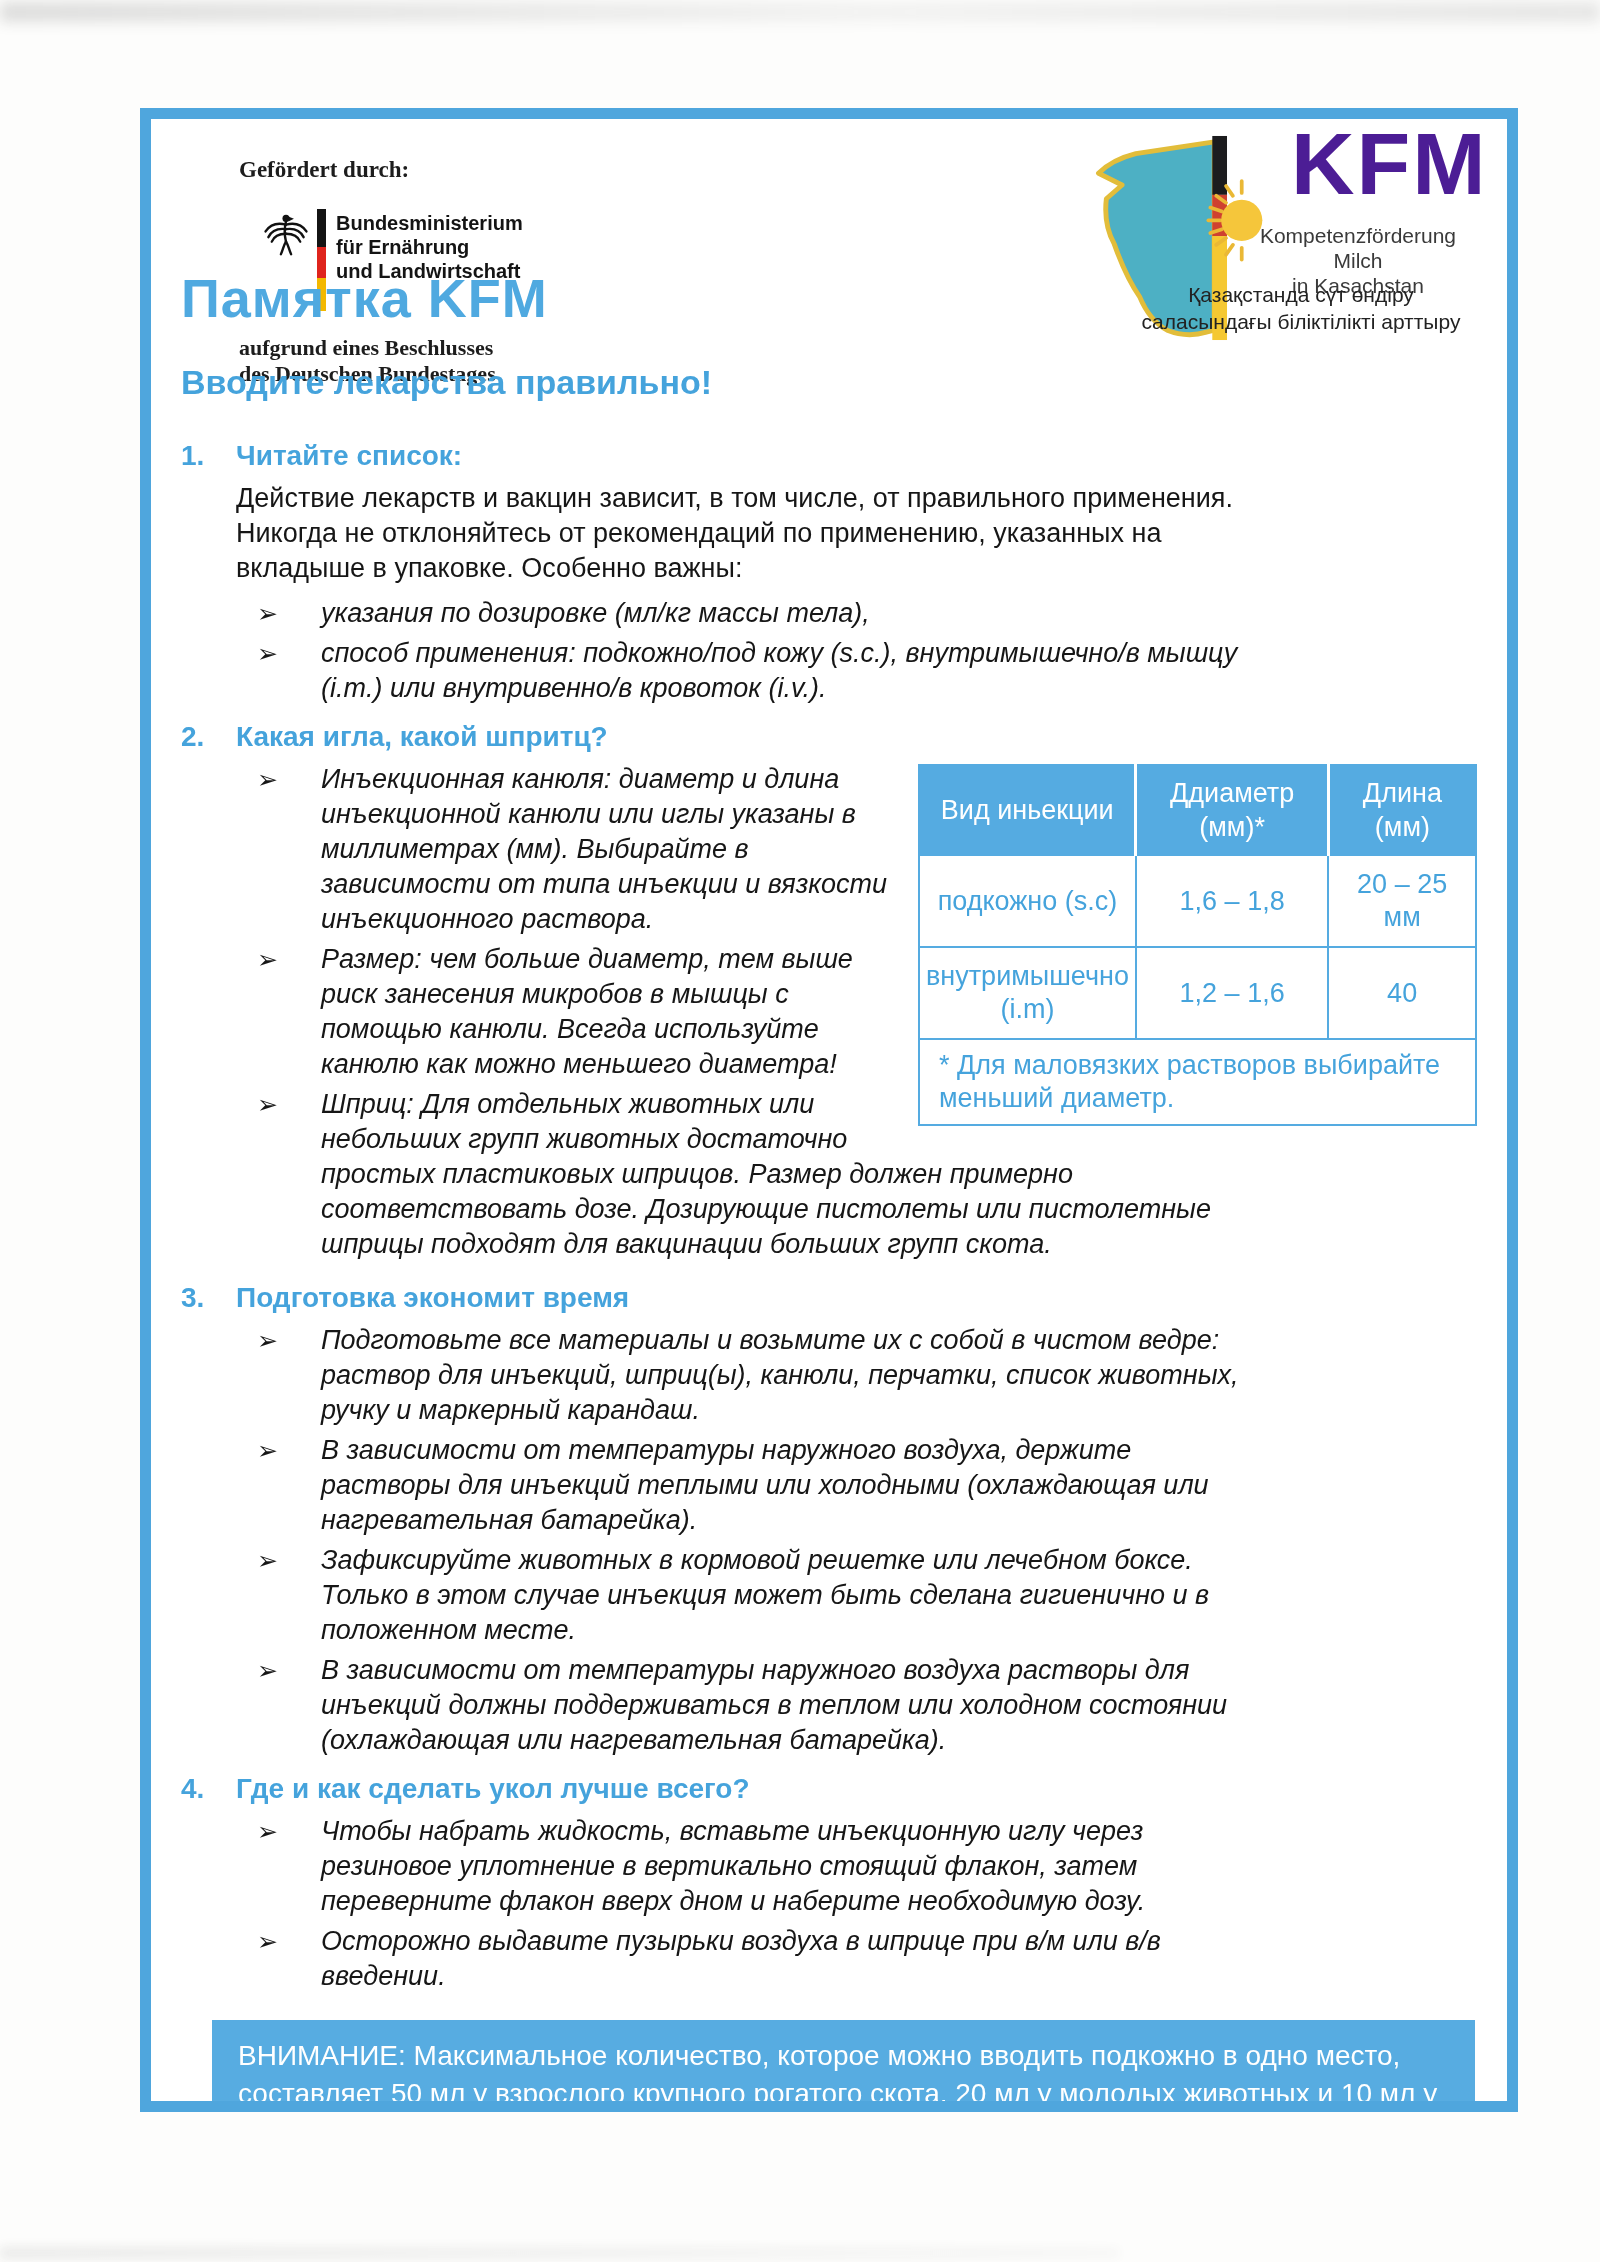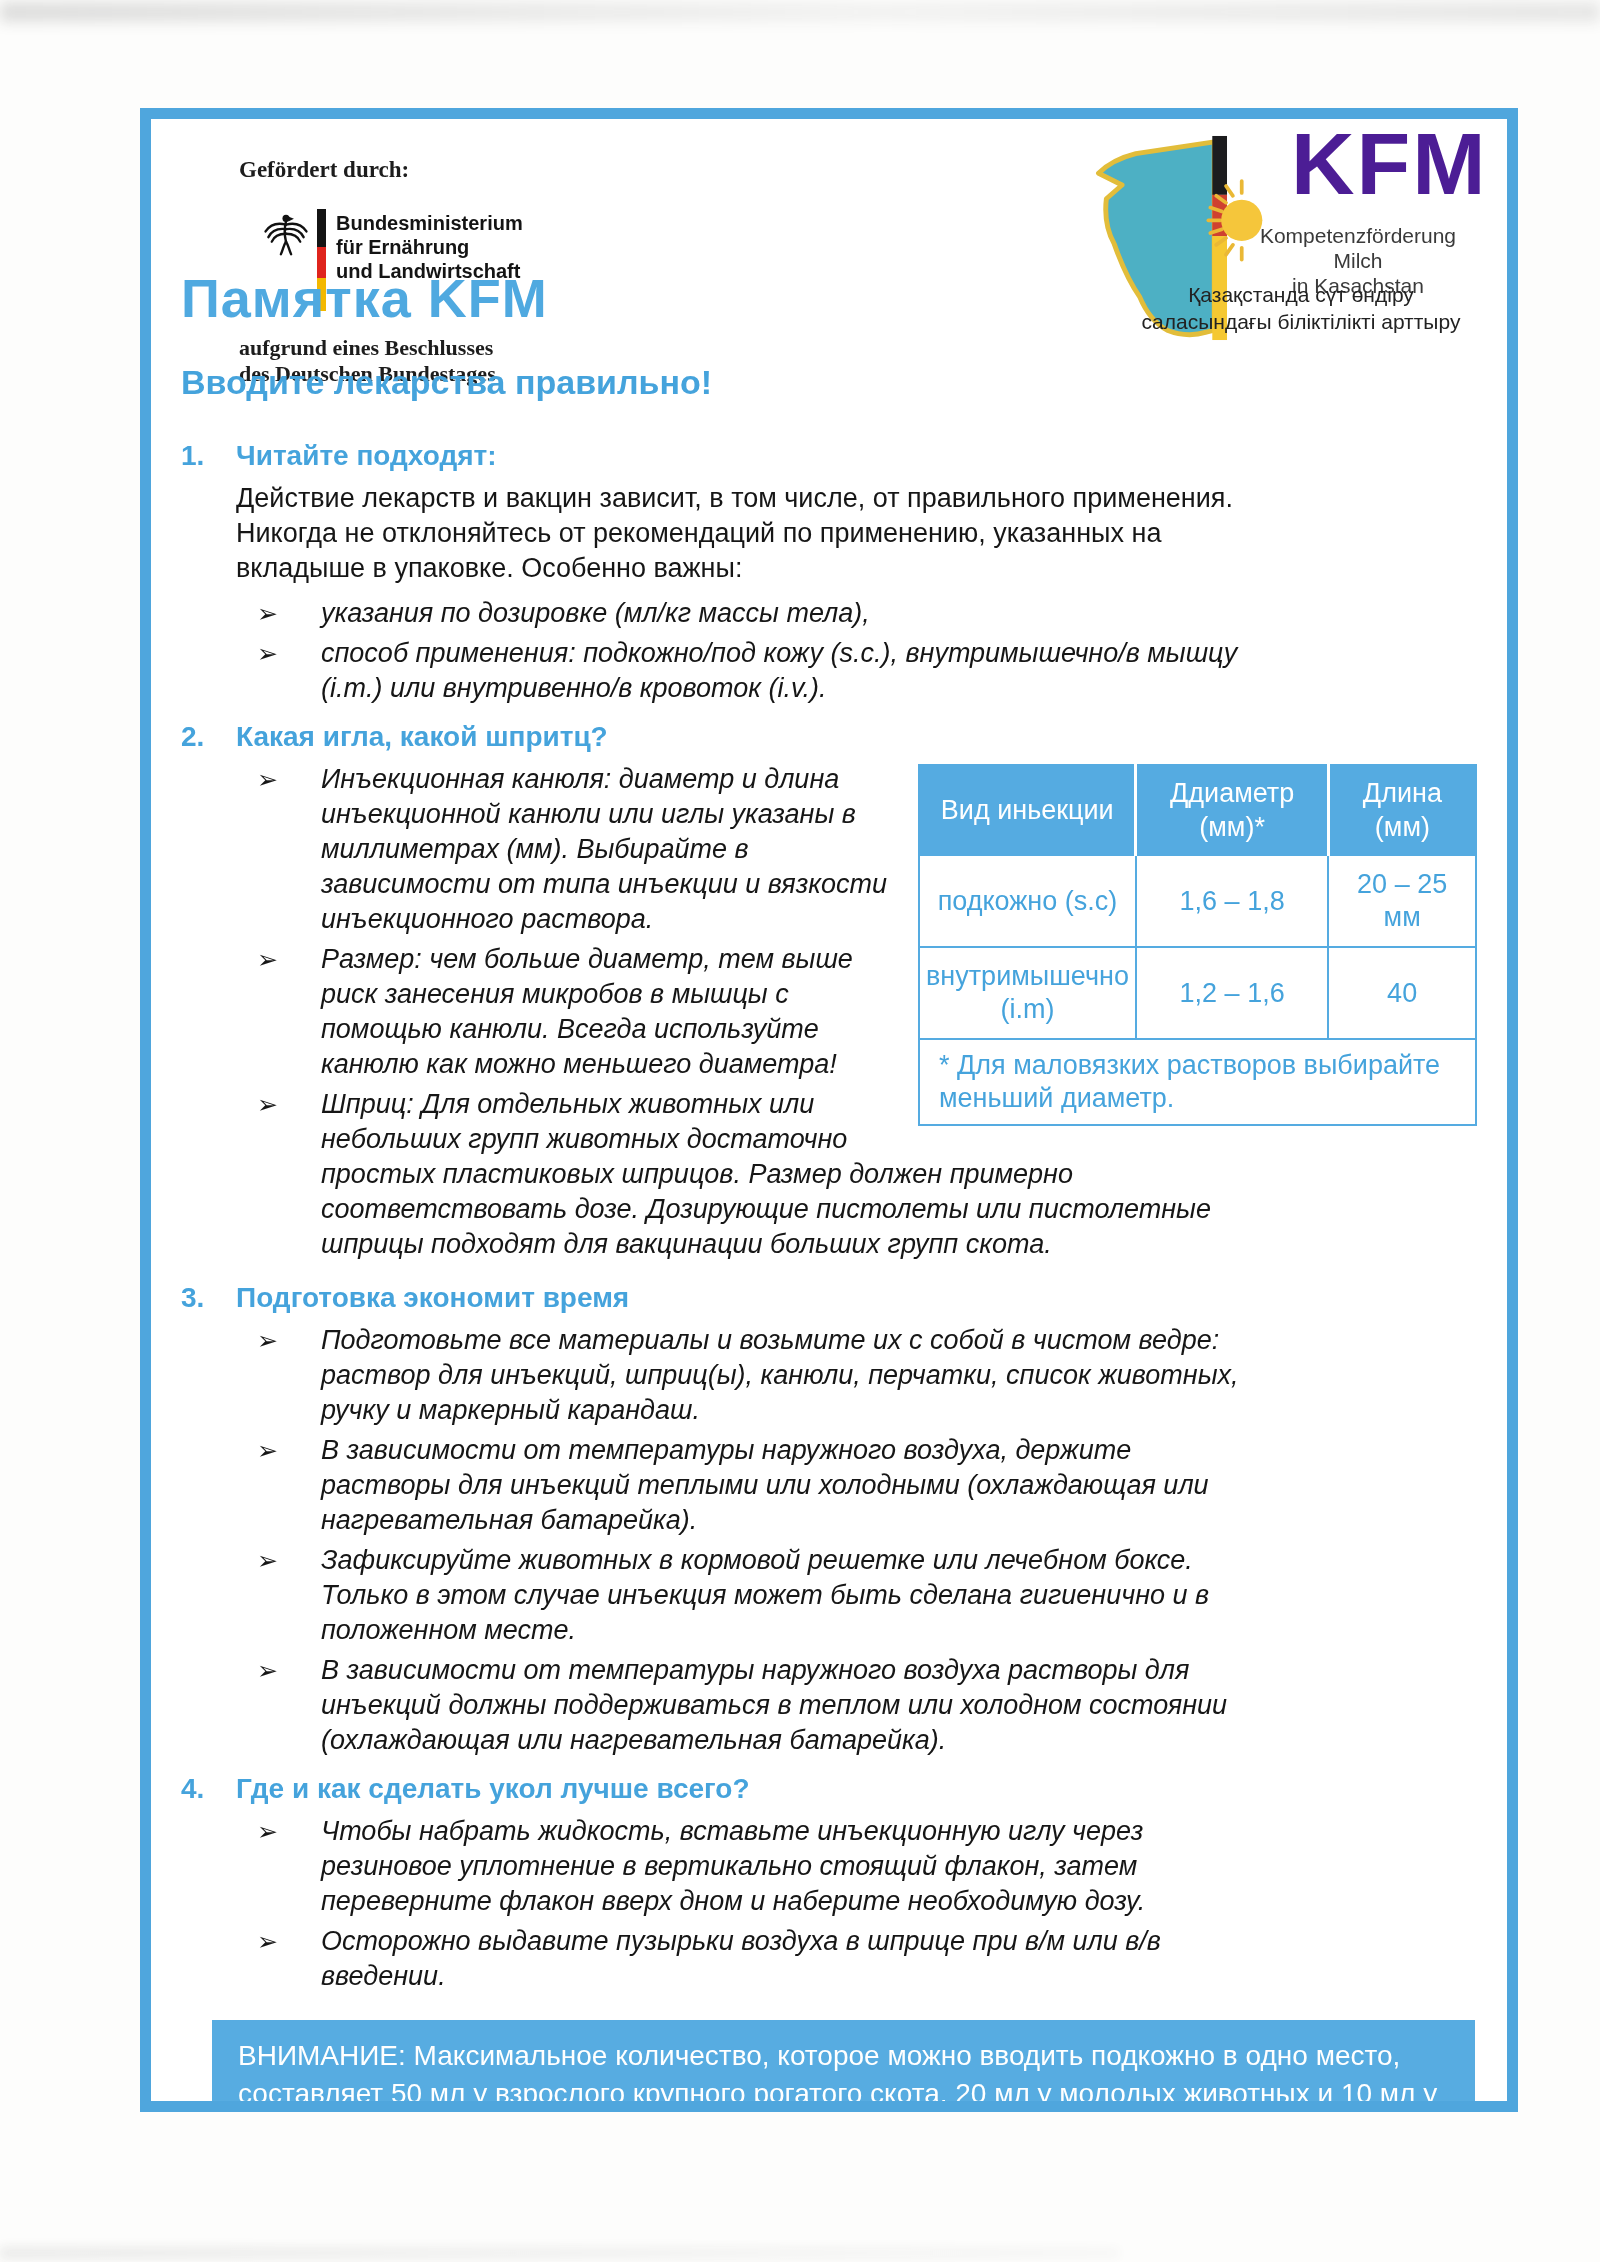--- a/index.html
+++ b/index.html
@@ -140,21 +140,21 @@
 
       <div>Қазақстанда сүт өндіру</div>
           <div>саласындағы біліктілікті арттыру</div>
         </div>
     </div>
   </div>
 
   <div class="section">
     <div class="sec-head">
       <span class="sec-num">1.</span>
-      <span>Читайте подходят:</span>
+      <span>Читайте список:</span>
     </div>
     <div class="sec-body">
       <p class="para">Действие лекарств и вакцин зависит, в том числе, от правильного применения. Никогда не отклоняйтесь от рекомендаций по применению, указанных на вкладыше в упаковке. Особенно важны:</p>
       <div>
 
           <p class="bullet"><span class="marker">➢</span><span>указания по дозировке (мл/кг массы тела),</span></p>
 
           <p class="bullet"><span class="marker">➢</span><span>способ применения: подкожно/под кожу (s.c.), внутримышечно/в мышцу (i.m.) или внутривенно/в кровоток (i.v.).</span></p>
         </div>
     </div>

